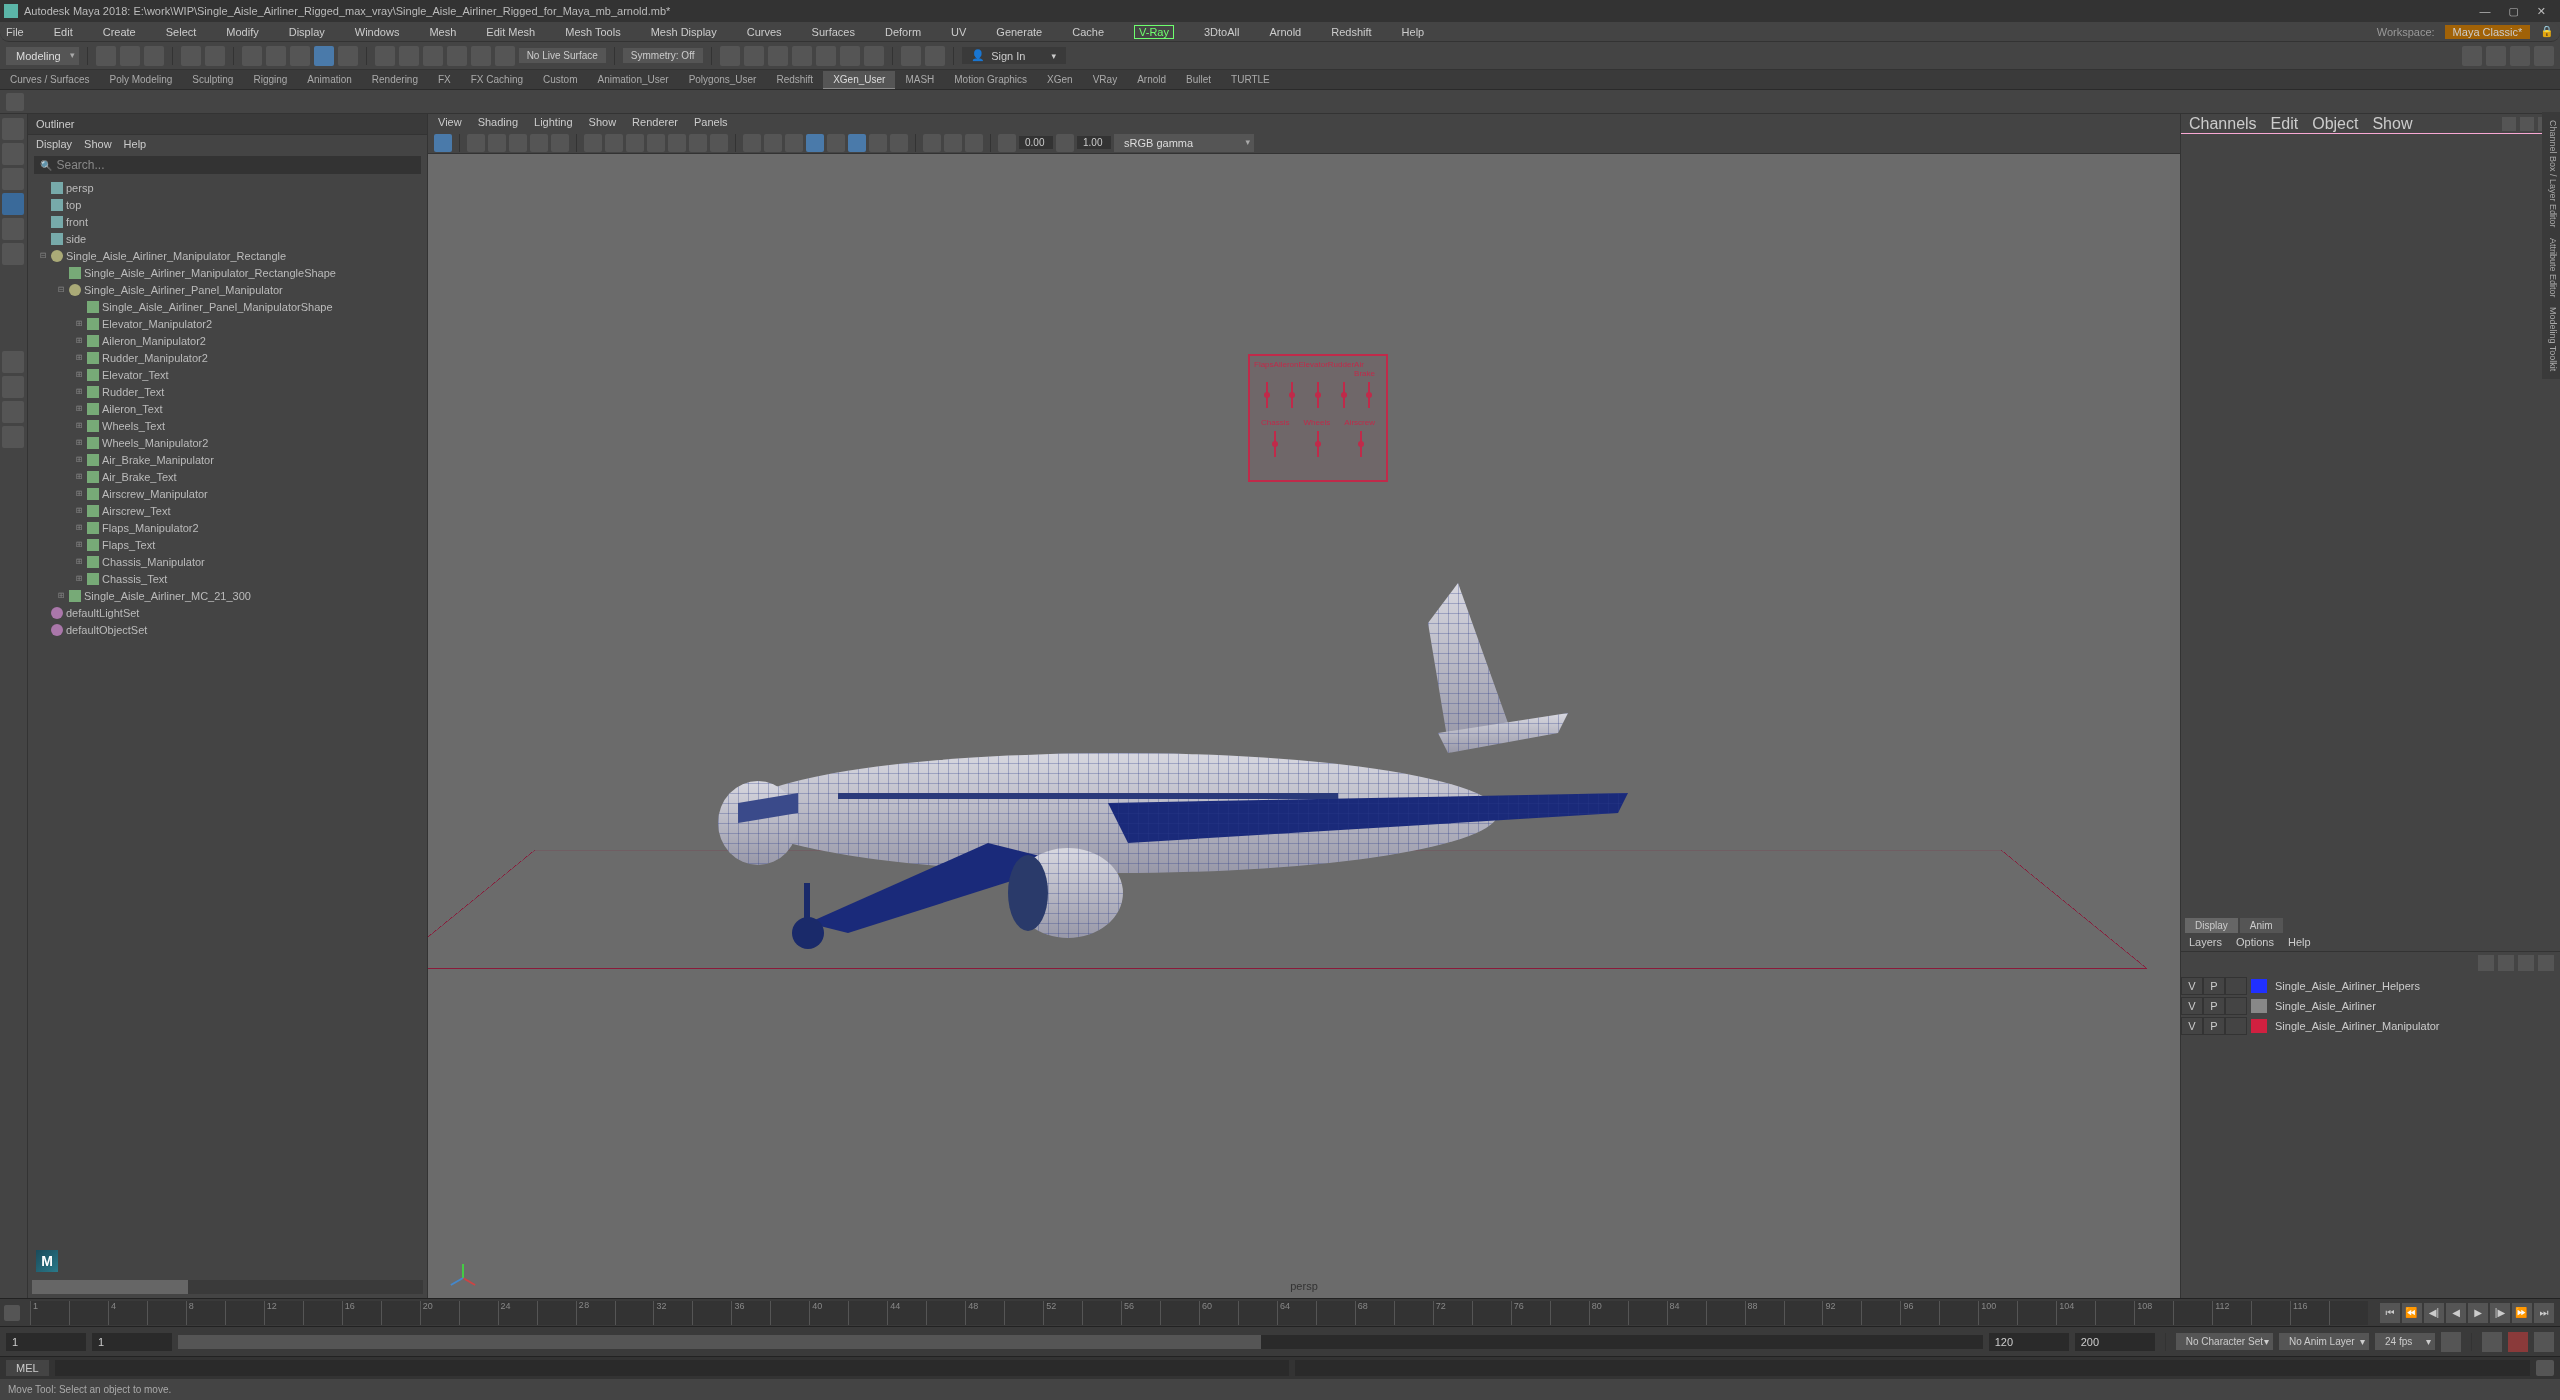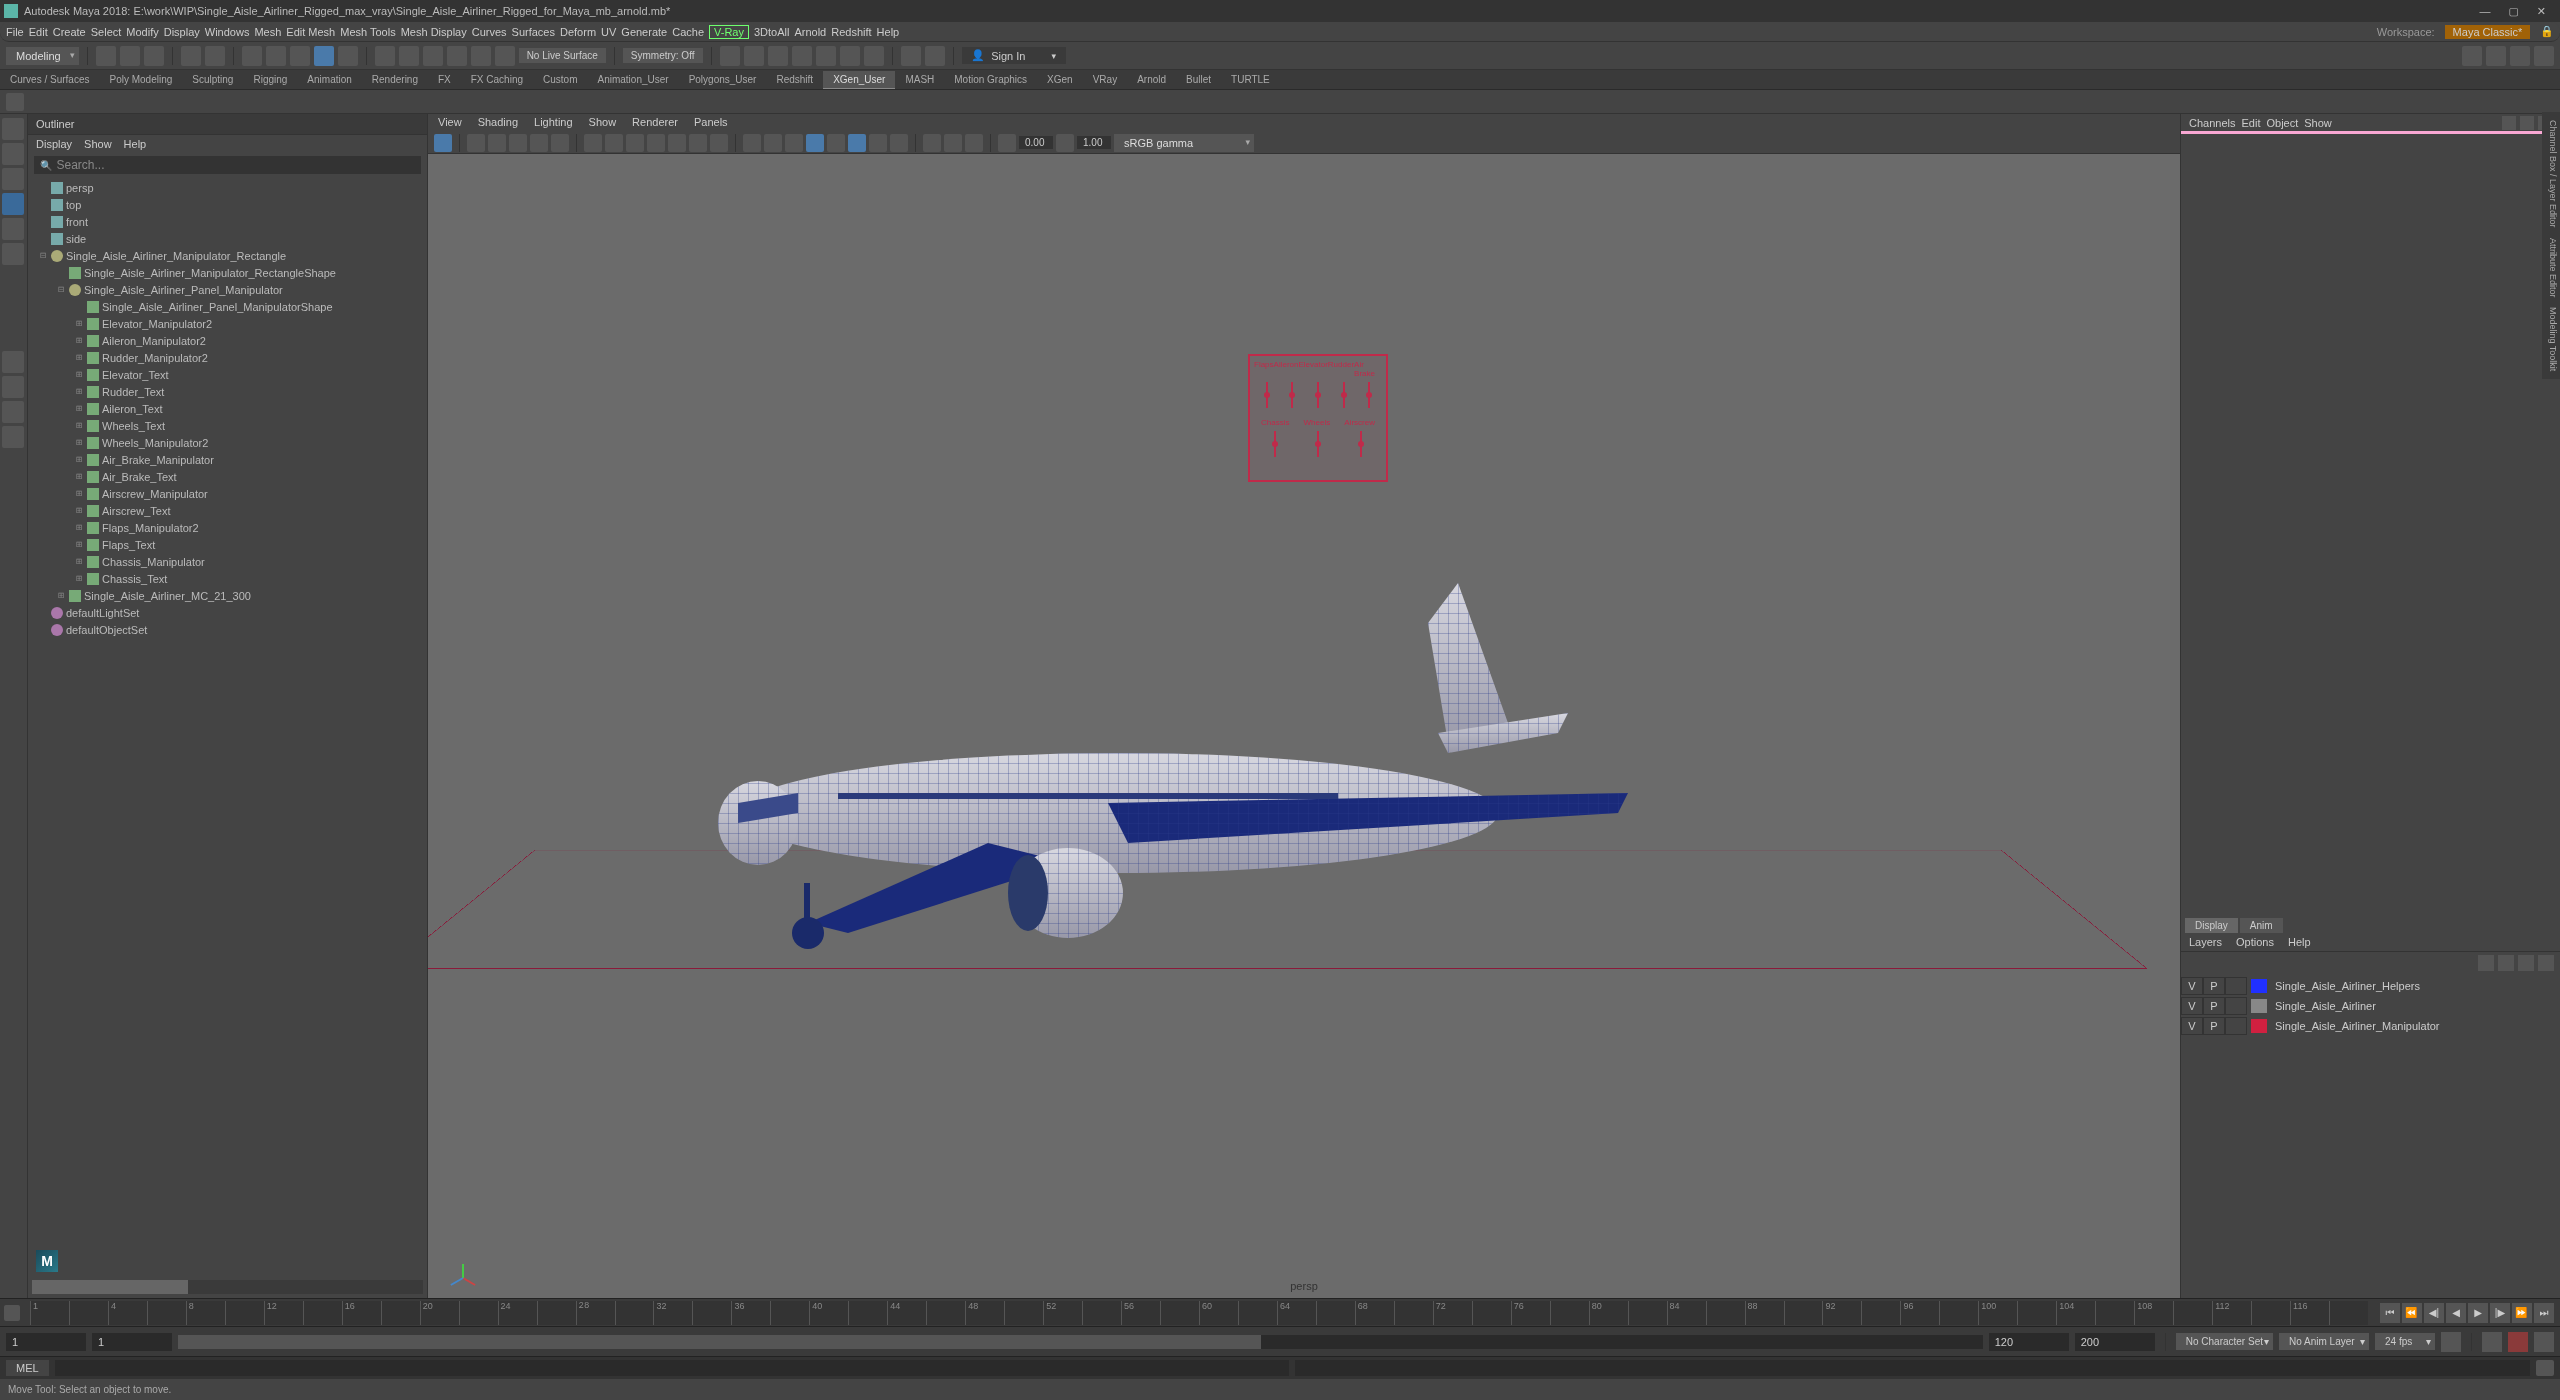--- a/index.html
+++ b/index.html
@@ -1,21 +1,21 @@
 <!DOCTYPE html>
 <html><head>
 <meta charset="utf-8">
 <style>
 * { margin:0; padding:0; box-sizing:border-box; font-family:"Segoe UI",Arial,sans-serif; }
 body { background:#444; color:#ccc; font-size:11px; overflow:hidden; width:2560px; height:1400px; }
 .titlebar { height:22px; background:#333; display:flex; align-items:center; padding:0 4px; color:#bbb; font-size:11px; }
 .titlebar .ticon { width:14px; height:14px; background:#5bb5a8; margin-right:6px; }
 .titlebar .spacer { flex:1; }
 .winbtns { display:flex; gap:18px; padding-right:10px; color:#bbb; }
-.menubar { height:20px; background:#444; display:flex; align-items:center; padding:0 6px; gap:5px; font-size:11px; color:#ccc; border-bottom:1px solid #333;border-radius:9px; }
+.menubar { height:20px; background:#444; display:flex; align-items:center; padding:0 6px; gap:30px; font-size:11px; color:#ccc; border-bottom:1px solid #333;border-radius:9px; }
 .menubar .mitem { cursor:pointer; }
 .menubar .vray { color:#6eff6e; border:1px solid #6eff6e; padding:0 4px; }
 .menubar .right { margin-left:auto; display:flex; gap:10px; align-items:center; }
 .menubar .wlabel { color:#999; }
 .menubar .wval { background:#a16207; padding:1px 8px; color:#ccc; }
 .shelfbar { height:28px; background:#444; display:flex; align-items:center; padding:0 6px; gap:4px; border-bottom:1px solid #333; }
 .dropdown { background:#555; color:#ddd; padding:3px 18px 3px 10px; position:relative; font-size:11px; }
 .dropdown::after { content:"▾"; position:absolute; right:4px; top:3px; font-size:9px; color:#aaa; }
 .sep { width:1px; height:18px; background:#333; margin:0 4px; }
 .ibtn { width:20px; height:20px; background:#555; border-radius:2px; }
@@ -65,21 +65,21 @@
 .controlpanel .slider { width:2px; height:26px; background:#c02a4a; margin:2px auto; position:relative; }
 .controlpanel .slider::before { content:""; position:absolute; width:6px; height:6px; background:#c02a4a; left:-2px; top:10px; border-radius:50%; }
 .axis { position:absolute; left:20px; bottom:20px; width:30px; height:30px; }
 .axis .ax { position:absolute; width:2px; height:14px; left:14px; bottom:0; transform-origin:bottom; }
 .axis .x { background:#c44; transform:rotate(120deg); }
 .axis .y { background:#4c4; }
 .axis .z { background:#48c; transform:rotate(-120deg); }
 .persp { position:absolute; bottom:6px; left:50%; transform:translateX(-50%); color:#333; font-size:11px; }
 
 .rpanel { width:380px; background:#444; display:flex; flex-direction:column; border-left:1px solid #333; }
-.rpanel .rtabs { height:20px; display:flex; align-items:center; padding:0 8px; gap:6px; font-size:11px; color:#ccc; border-bottom:3px solid #f9a8d4; }
+.rpanel .rtabs { height:20px; display:flex; align-items:center; padding:0 8px; gap:14px; font-size:16px; color:#ccc; border-bottom:1px solid #f9a8d4; }
 .rpanel .rtabs .ric { margin-left:auto; display:flex; gap:4px; }
 .rpanel .rtabs .ric .b { width:14px; height:14px; background:#555; }
 .rpanel .empty { flex:1; }
 .rpanel .dtabs { display:flex; gap:2px; padding:0 4px; font-size:10px; }
 .rpanel .dtabs .dt { background:#555; padding:2px 10px; }
 .rpanel .dtabs .dt.on { background:#666; }
 .rpanel .lopts { display:flex; gap:14px; padding:3px 8px; font-size:11px; color:#ccc; border-bottom:1px solid #333; }
 .rpanel .licons { display:flex; gap:4px; padding:3px 6px; justify-content:flex-end; }
 .rpanel .licons .li { width:16px; height:16px; background:#555; }
 .rpanel .layers { padding:2px 0; }

